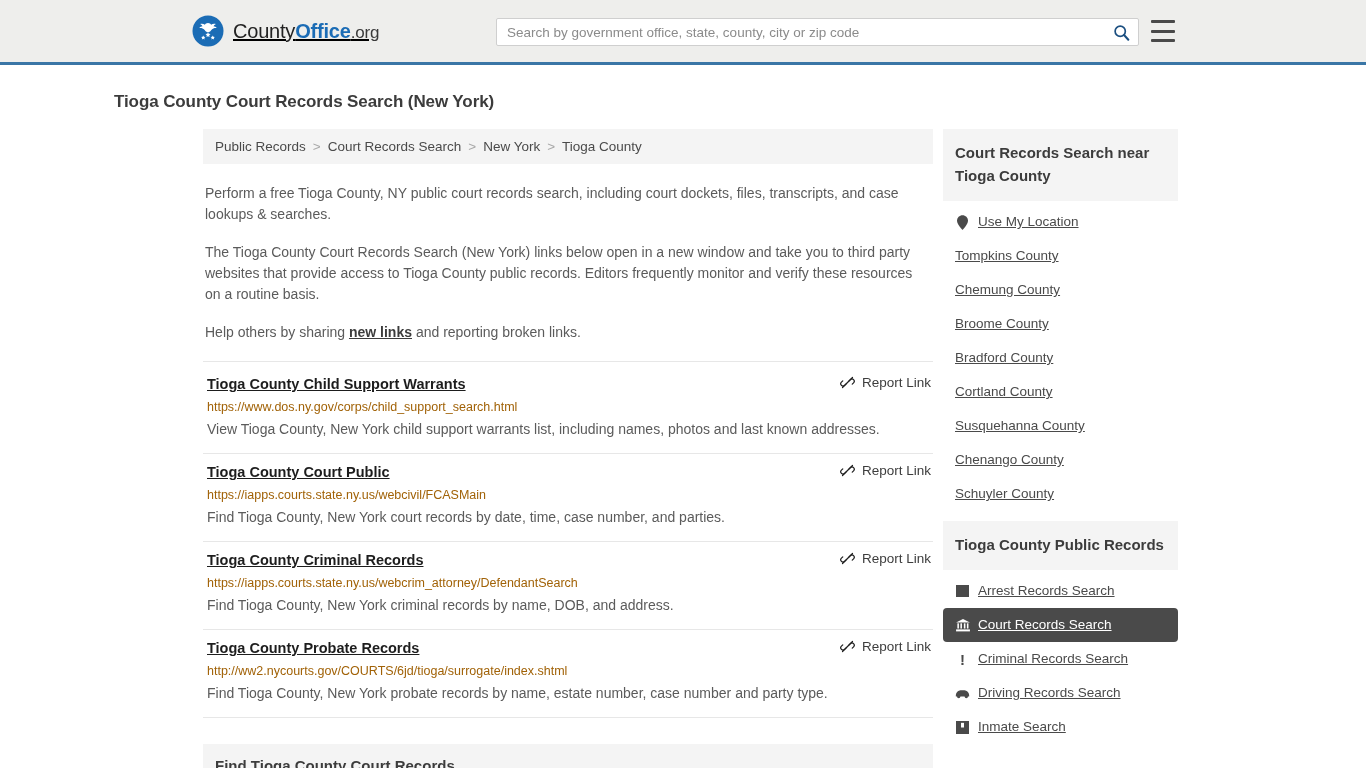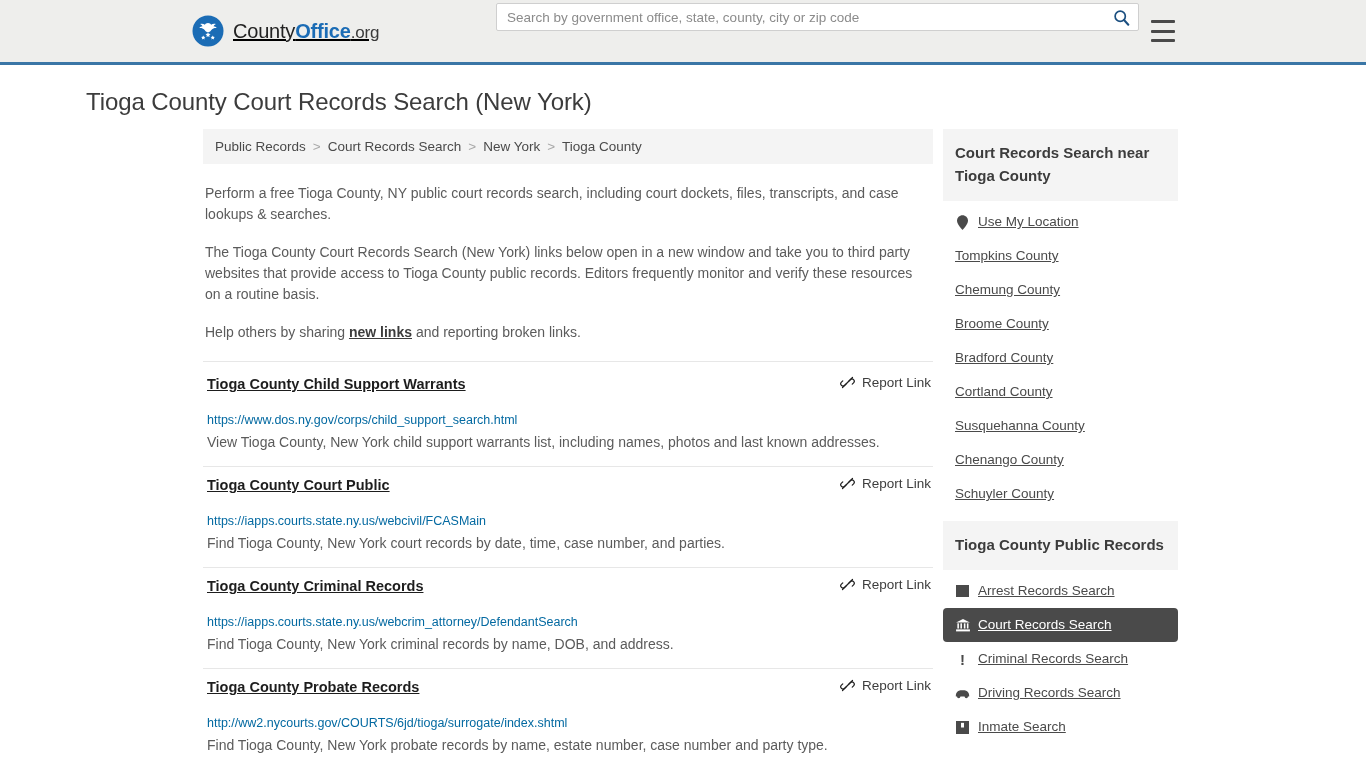--- a/index.html
+++ b/index.html
@@ -38,21 +38,21 @@
     white-space: nowrap;
     font-weight: 400;
   }
   .brand-text .b-office { color: #1b6cb5; font-weight: 700; }
   .brand-text .b-county { font-weight: 400; color: #222; }
   .brand-text .b-org { color: #3a3a3a; font-size: 17px; }
 
   .search-wrap {
     position: absolute;
     left: 496px;
-    top: 3px;
+    top: 18px;
     width: 643px;
     height: 28px;
     display: flex;
     align-items: flex-end;
     background: #ffffff;
     border: 1px solid #cfcfcf;
     border-radius: 2px;
   }
   .search-input {
     flex: 1 1 auto;
@@ -81,24 +81,24 @@
     cursor: pointer;
   }
   .hamburger span { display:block; height: 3px; background: #4a4a4a; border-radius: 1px; }
 
   
   .page {
     width: 1366px;
     padding: 0 0 0 0;
   }
   h1.page-title {
-    margin: 24px 0 14px 86px;
-    font-size: 24px;
+    margin: 24px 0 14px 114px;
+    font-size: 17px;
     line-height: 26px;
-    font-weight: 400;
+    font-weight: 700;
     color: #3c3c3c;
     letter-spacing: -0.1px;
   }
   .columns {
     display: flex;
     align-items: flex-start;
   }
   .main-col {
     width: 730px;
     margin-left: 203px;
@@ -166,23 +166,23 @@
     gap: 7px;
     color: #3d3d3d;
     font-size: 13.5px;
     text-decoration: none;
     white-space: nowrap;
     margin-top: 1px;
     cursor: pointer;
   }
   .result-url {
     font-size: 12.5px;
-    color: #0369a1;
+    color: #a16207;
     line-height: 20px;
-    margin-top: 16px;
+    margin-top: 3px;
     padding-left: 2px;
     word-break: break-all;
   }
   .result-desc {
     font-size: 14px;
     color: #5b5b5b;
     line-height: 23px;
     margin-top: 1px;
     padding-left: 2px;
     padding-right: 6px;

